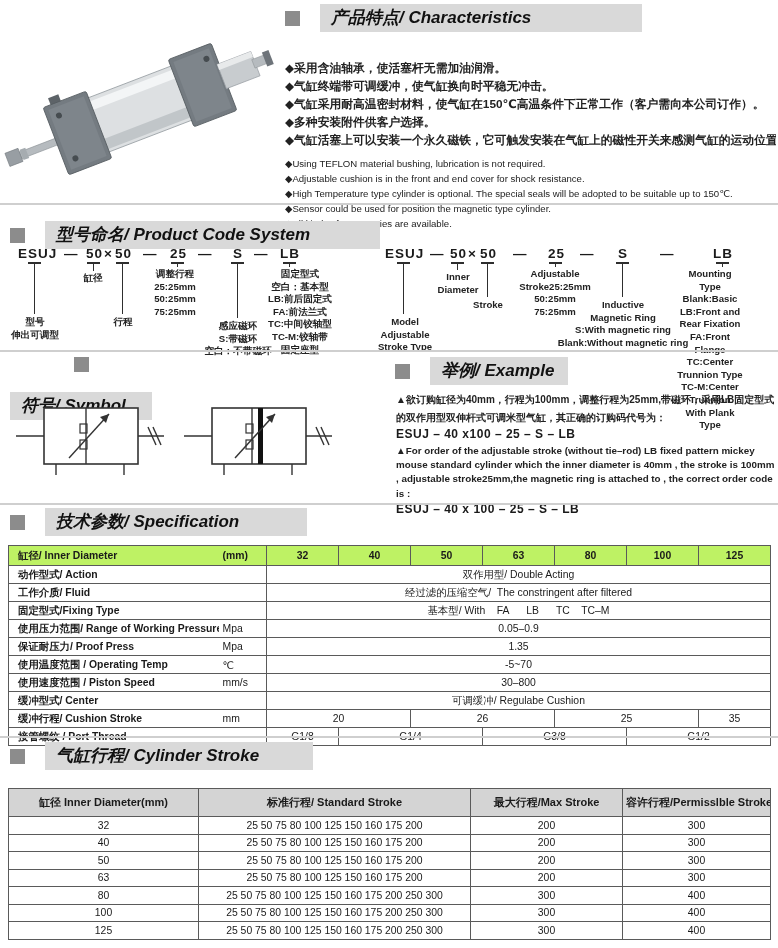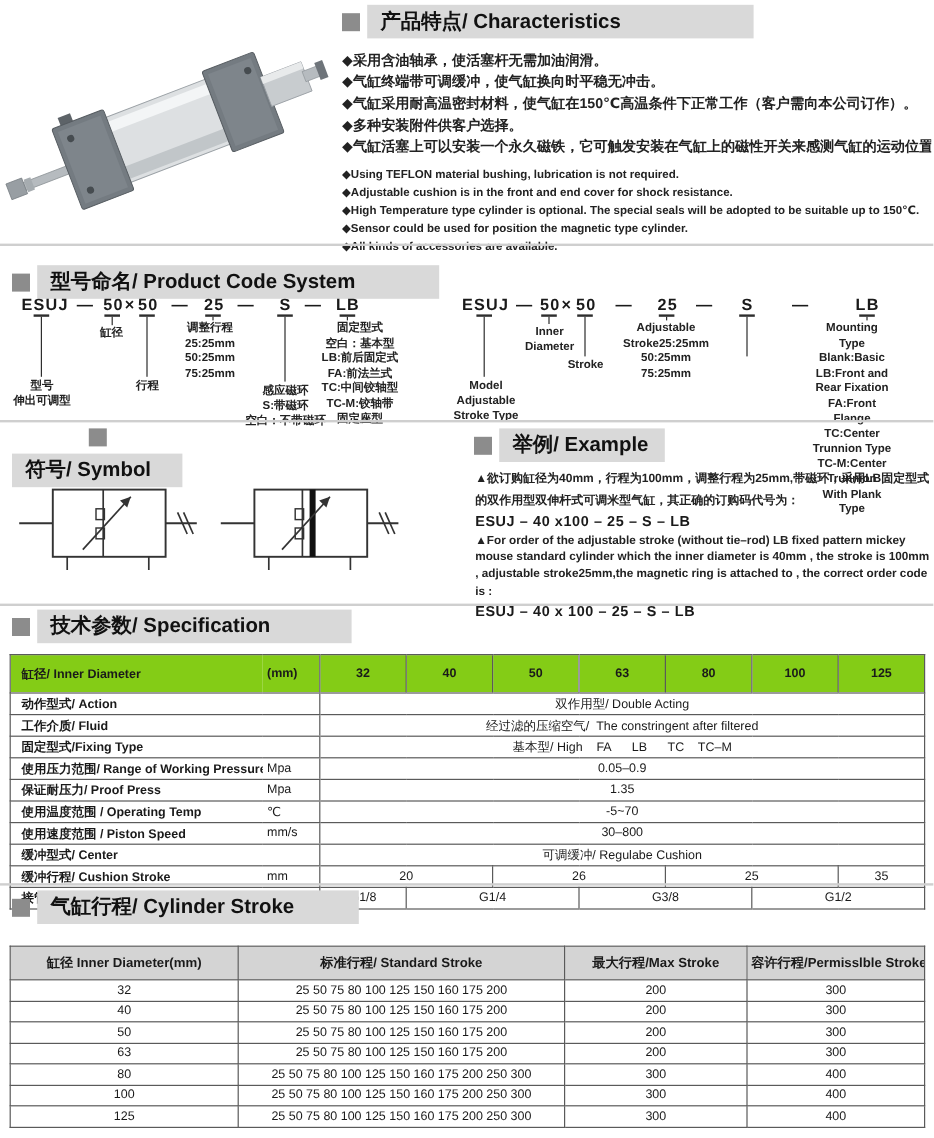--- a/index.html
+++ b/index.html
@@ -1,33 +1,33 @@
 <!DOCTYPE html>
 <html><head>
 <meta charset="utf-8">
 <style>
   * { margin:0; padding:0; box-sizing:border-box; }
   body { background:#fff; }
   #page { position:relative; width:778px; height:948px; background:#ffffff; overflow:hidden;
           font-family:"Liberation Sans","DejaVu Sans",sans-serif; color:#1a1a1a; }
 
   
-  .sec-head { display:flex; align-items:center; gap:6px; }
+  .sec-head { display:flex; align-items:center; gap:20px;font-style:italic; }
   .sq { width:15px; height:15px; background:#8c8c8c; flex:0 0 auto; }
   .sec-title { background:#d9d9d9; font-weight:bold; font-size:17px; padding:2px 14px 3px 11px;
                white-space:nowrap; color:#111; }
 
   .rule { position:absolute; left:0; width:778px; height:2px; background:#cfcfcf; }
 
   
   #char { position:absolute; left:285px; top:4px; width:491px; }
-  .cn-bullets { margin-top:9px; }
+  .cn-bullets { margin-top:27px; }
   .cn-bullets > div { font-size:11.8px; line-height:18px; white-space:nowrap; overflow:hidden; font-weight:bold; color:#222; }
   .en-bullets { margin-top:7px; }
-  .en-bullets > div { font-size:9.6px; line-height:15px; white-space:nowrap; overflow:hidden; font-weight:bold; color:#222; }
+  .en-bullets > div { font-size:9.6px; line-height:15px; white-space:nowrap; overflow:hidden; font-weight:normal; color:#222; }
 
   
   #pcs-head { position:absolute; left:10px; top:194px;margin-top:27px; }
   .pcs { position:absolute; height:112px; }
   #pcs-cn { left:12px; top:246px; width:352px; }
   #pcs-en { left:380px; top:246px; width:396px; }
   .pcs .code { position:absolute; top:0; font-weight:bold; font-size:13.5px; letter-spacing:1px; }
   .pcs .sep  { position:absolute; top:0; font-weight:bold; font-size:13.5px; }
   .pcs .tick { position:absolute; top:16px; width:13px; height:1.6px; background:#2e2e2e; }
   .pcs .stem { position:absolute; width:1.4px; background:#2e2e2e; }
@@ -46,21 +46,21 @@
   
   #spec-head { position:absolute; left:10px; top:508px; }
   #spec-table { position:absolute; left:8px; top:545px; width:762px; border-collapse:collapse; table-layout:fixed; }
   #spec-table td { border-bottom:1px solid #5a5a5a; font-size:10.4px; padding:1.5px 4px; height:17px;
                    overflow:hidden; white-space:nowrap; }
   #spec-table tr:first-child td { border-top:1px solid #5a5a5a; }
   #spec-table td.l  { text-align:left; padding-left:9px; font-weight:bold; }
   #spec-table td.u  { text-align:left;margin-top:36px; }
   #spec-table td.v  { border-left:1px solid #5a5a5a; text-align:center; white-space:pre-wrap; }
   #spec-table td.vc { border-left:1px solid #5a5a5a; text-align:center; }
-  #spec-table tr.hd td { background:#84cc16; font-weight:bold; height:32px; }
+  #spec-table tr.hd td { background:#bef264; font-weight:bold; height:20px; }
   .ol { border-left:1px solid #5a5a5a; } .or { border-right:1px solid #5a5a5a; }
 
   
   #stroke-head { position:absolute; left:10px; top:742px; }
   #stroke-table { position:absolute; left:8px; top:788px; width:762px; border-collapse:collapse; table-layout:fixed; }
   #stroke-table td { border:1px solid #5a5a5a; text-align:center; font-size:10.4px; padding:1px 3px;
                      height:17.5px; overflow:hidden; white-space:nowrap; }
   #stroke-table tr.hd td { background:#d4d4d4; font-weight:bold; height:28px; font-size:11px; }
 
   #photo { position:absolute; left:0; top:14px; }
@@ -191,20 +191,24 @@
     <div class="lbl" style="left:25px;top:70px">Model
 Adjustable
 Stroke Type</div>
     <div class="lbl" style="left:78px;top:25px">Inner
 Diameter</div>
     <div class="lbl" style="left:108px;top:53px">Stroke</div>
     <div class="lbl" style="left:175px;top:22px">Adjustable
 Stroke25:25mm
 50:25mm
 75:25mm</div>
+    <div class="lbl" style="left:243px;top:53px">Inductive
+Magnetic Ring
+S:With magnetic ring
+Blank:Without magnetic ring</div>
     <div class="lbl" style="left:330px;top:22px">Mounting Type
 Blank:Basic
 LB:Front and Rear Fixation
 FA:Front Flange
 TC:Center Trunnion Type
 TC-M:Center Trunnion
 With Plank Type</div>
   </div>
 
   <div class="rule" style="top:350px"></div>
@@ -291,21 +295,21 @@
       <td class="v or" colspan="7">双作用型/ Double Acting</td>
     </tr>
     <tr>
       <td class="l ol">工作介质/ Fluid</td>
       <td class="u"></td>
       <td class="v or" colspan="7">经过滤的压缩空气/  The constringent after filtered</td>
     </tr>
     <tr>
       <td class="l ol">固定型式/Fixing Type</td>
       <td class="u"></td>
-      <td class="v or" colspan="7">基本型/ High    FA      LB      TC    TC–M</td>
+      <td class="v or" colspan="7">基本型/ With    FA      LB      TC    TC–M</td>
     </tr>
     <tr>
       <td class="l ol">使用压力范围/ Range of Working Pressure</td>
       <td class="u">Mpa</td>
       <td class="v or" colspan="7">0.05–0.9</td>
     </tr>
     <tr>
       <td class="l ol">保证耐压力/ Proof Press</td>
       <td class="u">Mpa</td>
       <td class="v or" colspan="7">1.35</td>

